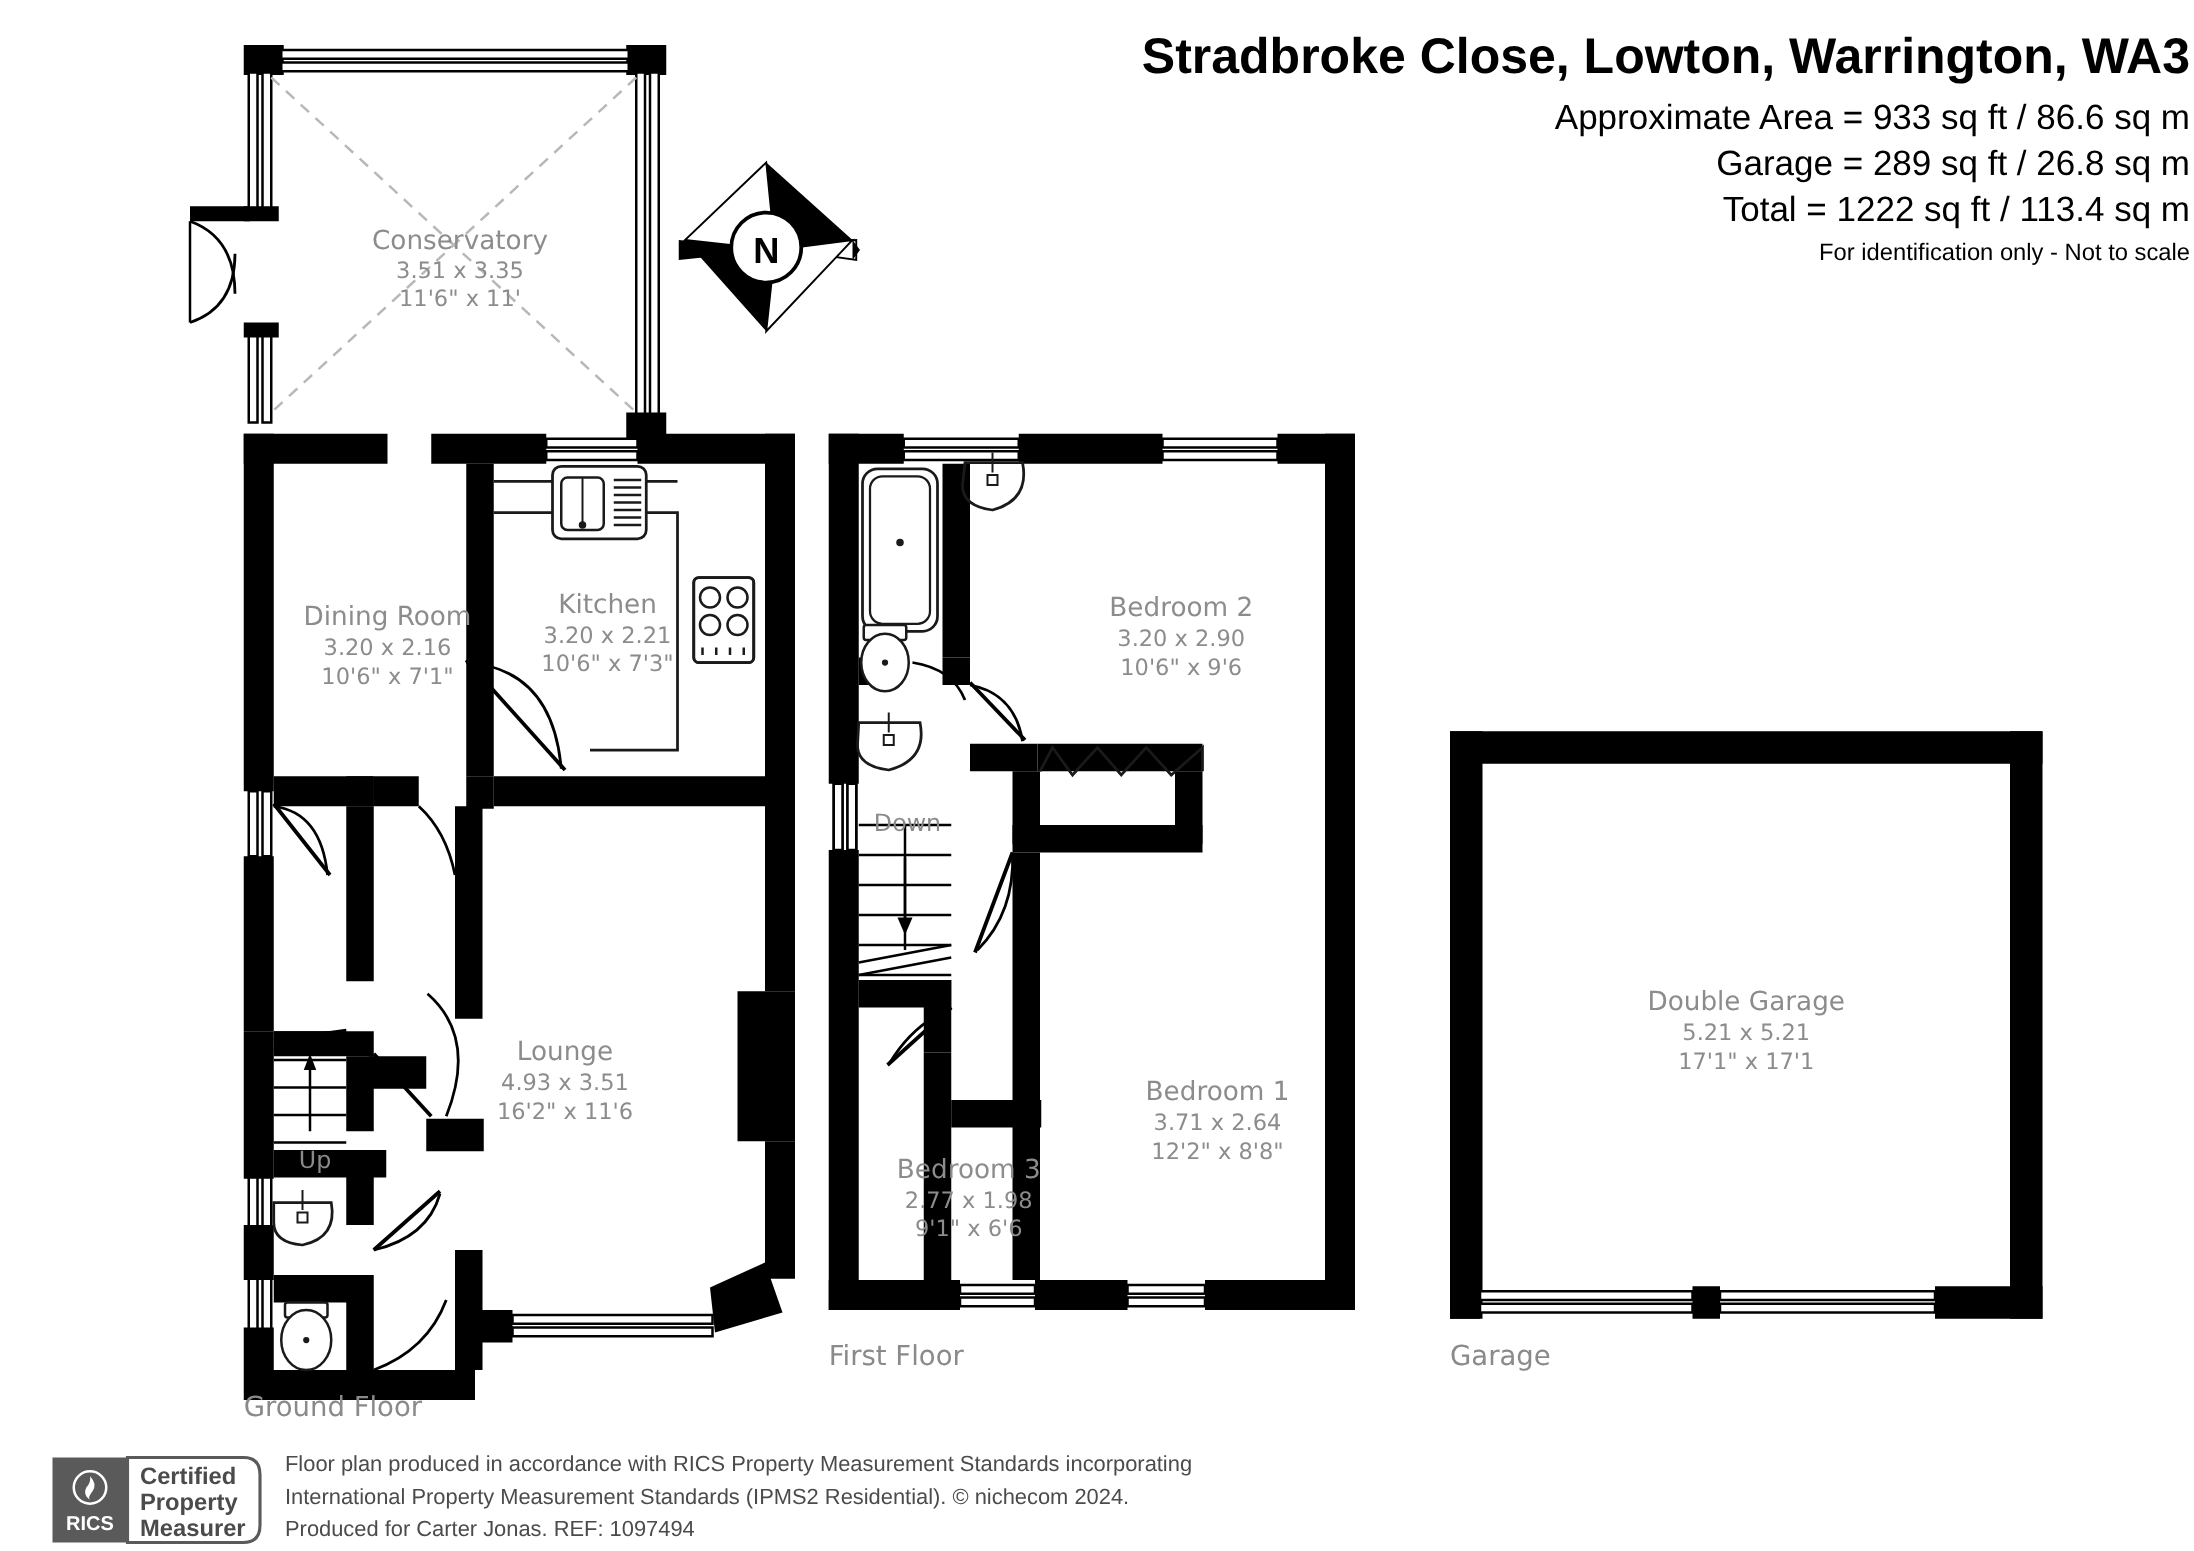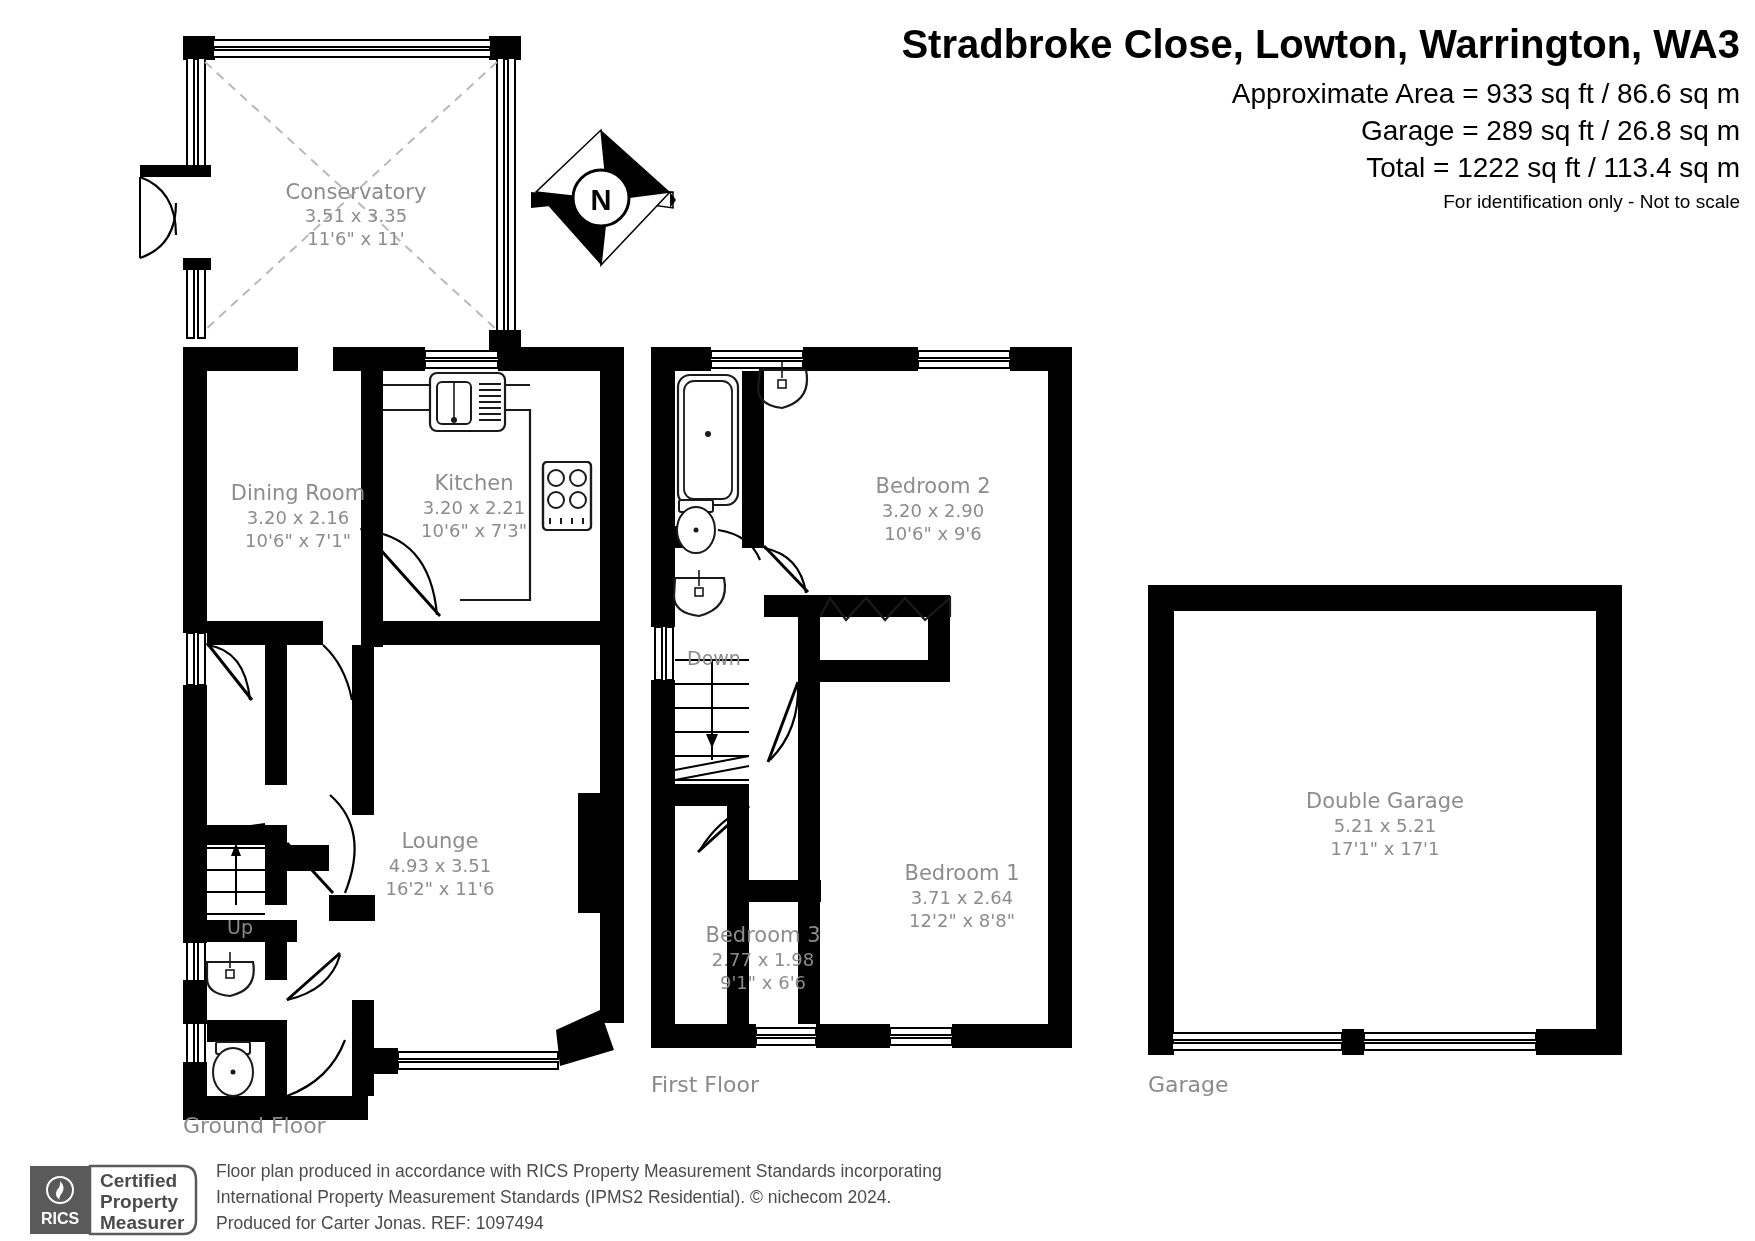--- a/index.html
+++ b/index.html
@@ -9,21 +9,21 @@
   }
   body {
     width: 1755px;
     height: 1241px;
     position: relative;
     font-family: "Liberation Sans", sans-serif;
     overflow: hidden;
   }
   #plan-root {
     position: absolute;
-    left: 0; top: 0;
+    left: 12px; top: 0;
     width: 1713px;
     height: 1241px;
   }
   svg { display: block; }
 
   .hdr-title {
     font-family: "Liberation Sans", sans-serif;
     font-weight: bold;
     font-size: 40px;
     fill: #000000;

